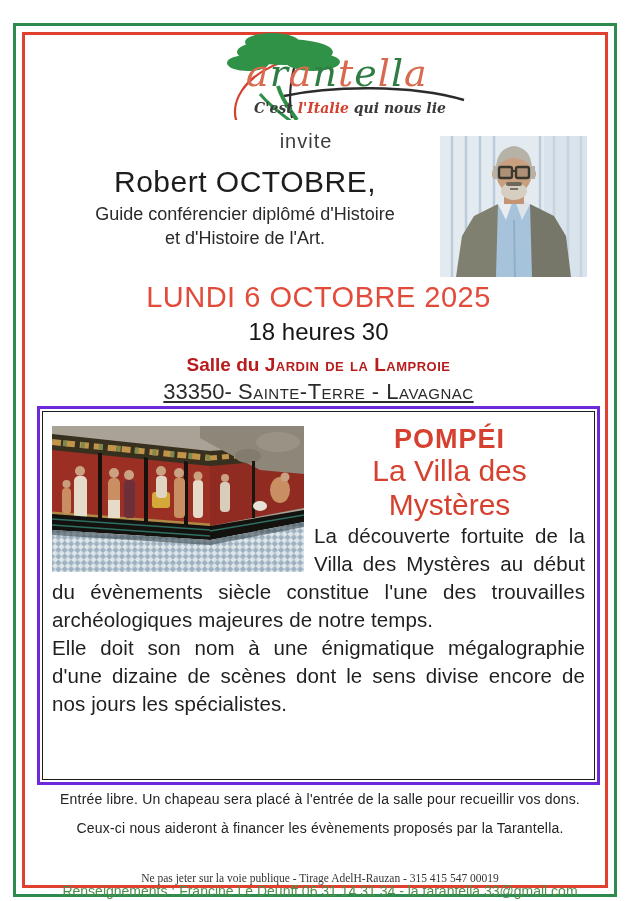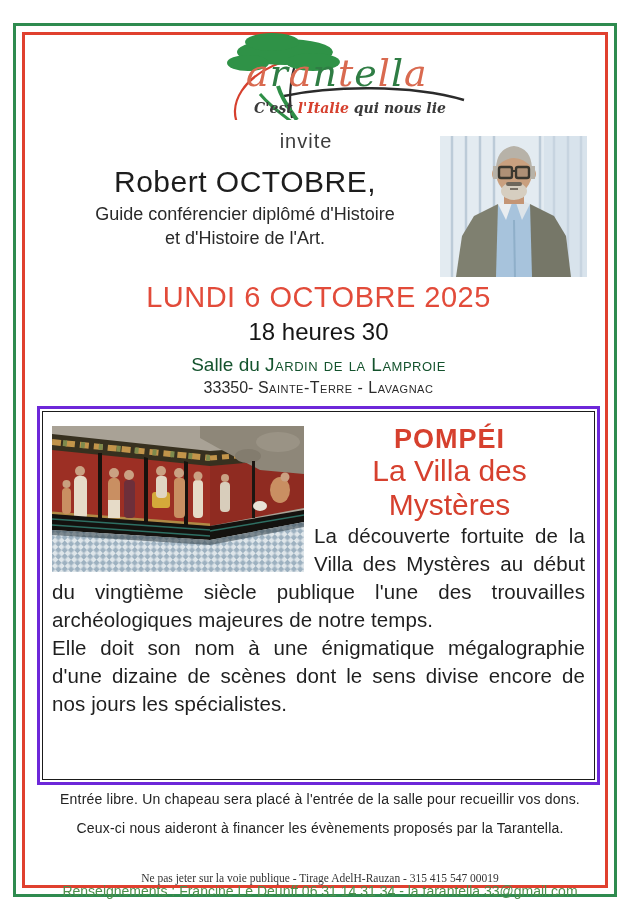--- a/index.html
+++ b/index.html
@@ -24,22 +24,22 @@
 
   .speaker{position:absolute;left:40px;top:165px;width:410px;text-align:center;}
   .speaker-name{font-size:30px;color:#1d1d1d;letter-spacing:0.5px;}
   .speaker-role{margin-top:3px;font-size:18px;line-height:24px;color:#2a2a2a;}
 
   .portrait{position:absolute;left:440px;top:136px;width:147px;height:141px;}
 
   .event{position:absolute;left:0;top:281px;width:637px;text-align:center;}
   .event-date{font-size:29px;font-weight:normal;color:var(--date-red);letter-spacing:0.5px;}
   .event-time{font-size:24px;margin-top:4px;color:#161616;}
-  .event-venue{font-size:19px;margin-top:8px;color:#14532d;}
-  .event-address{font-size:16px;margin-top:3px;color:#2b2b2b;}
+  .event-venue{font-size:19px;margin-top:8px;color:#b91c1c;font-weight:bold;}
+  .event-address{font-size:22px;margin-top:3px;color:#2b2b2b;text-decoration:underline;}
   .sc{font-variant:small-caps;letter-spacing:0.5px;}
 
   .pompei-box{position:absolute;left:37px;top:406px;width:563px;height:379px;border:3px solid #6d28d9;}
   .box-inner{position:absolute;left:2px;top:2px;right:2px;bottom:2px;border:1px solid #1b1b1b;
              padding:4px 9px 0 9px;overflow:hidden;}
   .fresco{float:left;width:252px;height:146px;margin:10px 10px 0 0;}
   .pompei-title{text-align:center;font-size:27px;font-weight:600;color:var(--title-red);
                 margin-top:8px;letter-spacing:1px;line-height:30px;}
   .pompei-subtitle{text-align:center;font-size:30px;color:var(--title-red);line-height:34px;}
   .box-text{font-size:20.5px;line-height:28px;letter-spacing:0.1px;text-align:justify;
@@ -179,21 +179,21 @@
       <polygon points="0,88 158,100 158,114 0,104" fill="#14120f"></polygon>
       <line x1="0" y1="93" x2="158" y2="104" stroke="#2e6f63" stroke-width="1.6"></line>
       <line x1="0" y1="99" x2="158" y2="110" stroke="#2e6f63" stroke-width="1.6"></line>
       <polygon points="158,100 252,84 252,96 158,114" fill="#14120f"></polygon>
       <line x1="158" y1="105" x2="252" y2="89" stroke="#2e6f63" stroke-width="1.5"></line>
       <polygon points="0,104 158,114 252,96 252,146 0,146" fill="url(#checks)"></polygon>
       <polygon points="0,104 158,114 252,96 252,101 158,119 0,109" fill="#3a4a52" opacity="0.6"></polygon>
     </svg>
     <div class="pompei-title">POMPÉI</div>
     <div class="pompei-subtitle">La Villa des Mystères</div>
-    <p class="box-text">La découverte fortuite de la Villa des Mystères au début du vingtième siècle publique l'une des trouvailles archéologiques majeures de notre temps.</p>
+    <p class="box-text">La découverte fortuite de la Villa des Mystères au début du évènements siècle constitue l'une des trouvailles archéologiques majeures de notre temps.</p>
     <p class="box-text">Elle doit son nom à une énigmatique mégalographie d'une dizaine de scènes dont le sens divise encore de nos jours les spécialistes.</p>
   </div>
 </section>
 
 <footer>
   <div class="foot foot-entry">Entrée libre. Un chapeau sera placé à l'entrée de la salle pour recueillir vos dons.</div>
   <div class="foot foot-donation">Ceux-ci nous aideront à financer les évènements proposés par la Tarantella.</div>
   <div class="foot foot-contact">Renseignements : Francine Le Deunff  06 31 14 31 34 - la.tarantella.33@gmail.com</div>
   <div class="foot foot-legal">Ne pas jeter sur la voie publique - Tirage AdelH-Rauzan - 315 415 547 00019</div>
 </footer>

